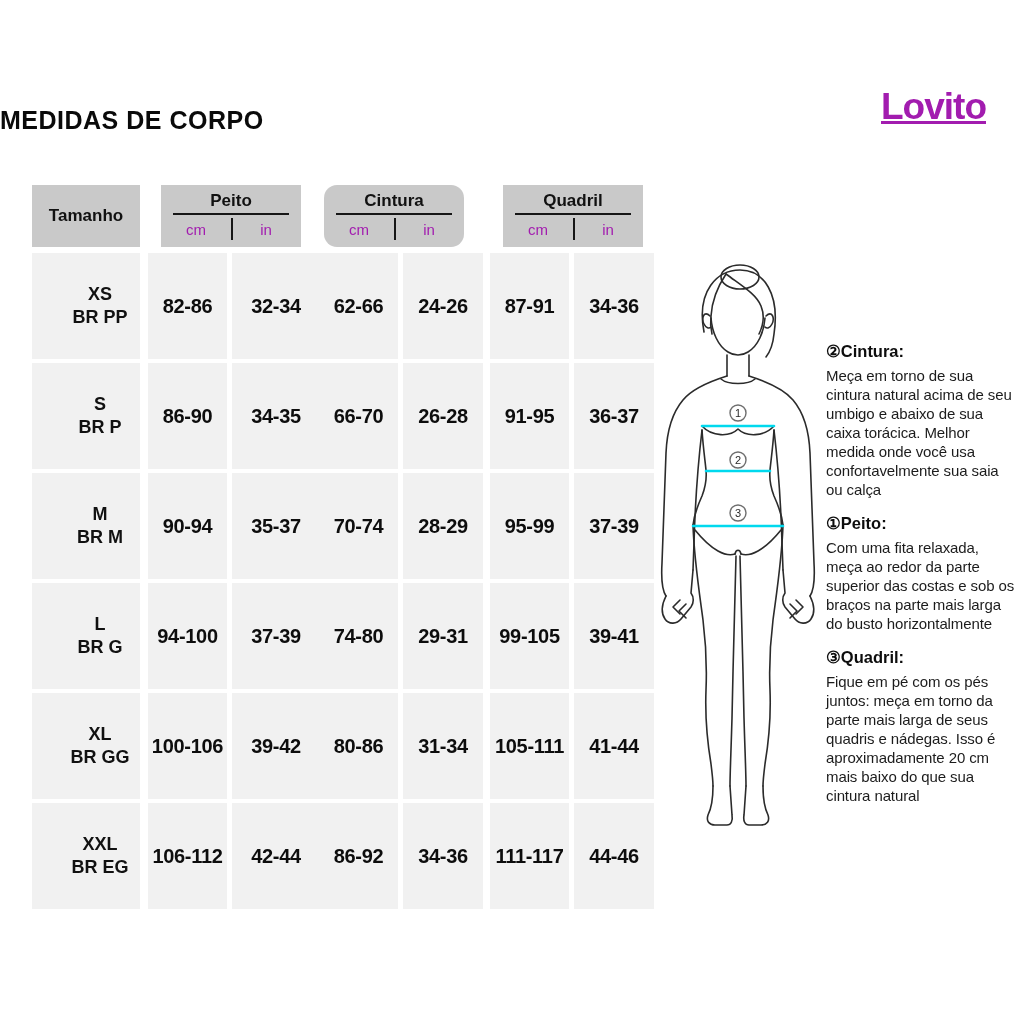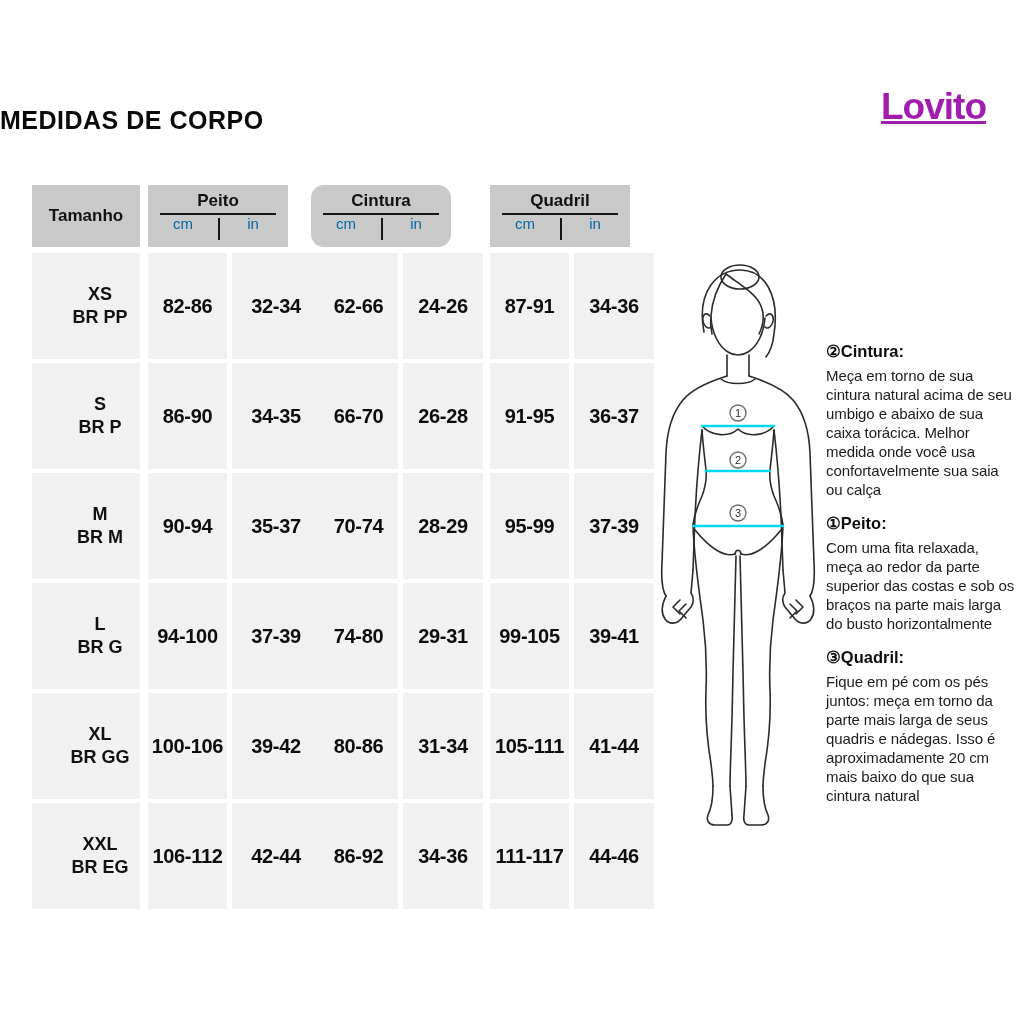--- a/index.html
+++ b/index.html
@@ -13,25 +13,25 @@
   .logo{
     position:absolute; top:86px; right:38px;
     font-size:37px; font-weight:800; letter-spacing:-1px; color:#a21caf;text-decoration:underline;
   }
 
   
   .size-table{ position:absolute; left:32px; top:185px; width:621px; height:725px; }
   .hbox{ position:absolute; top:0; height:62px; background:#c9c9c9; }
   .size-head{ left:0; width:108px; display:flex; align-items:center; justify-content:center;
     font-weight:700; font-size:17px; }
-  .ghead{ width:140px; text-align:center; }
+  .ghead{ width:140px; text-align:center;margin-left:13px; }
   .g0{ left:116px; } .g1{ left:279px;border-radius:13px; } .g2{ left:458px; }
   .glabel{ font-size:17px; font-weight:700; margin-top:6px; }
   .gline{ height:2px; background:#161616; margin:2px 12px 0; }
-  .gunits{ position:relative; display:flex; height:28px; font-size:15px; color:#0369a1; }
+  .gunits{ position:relative; display:flex; height:28px; align-items:center; font-size:15px; color:#a21caf; }
   .gunits .u{ flex:1; }
   .vdiv{ position:absolute; left:50%; top:3px; width:2px; height:22px; background:#161616; }
 
   .row{ position:absolute; left:0; width:621px; height:106px; }
   .r0{top:68px} .r1{top:178px} .r2{top:288px} .r3{top:398px} .r4{top:508px} .r5{top:618px}
   .cell{ position:absolute; top:0; height:106px; background:#f1f1f1;
     display:flex; align-items:center; justify-content:center; }
   .size-cell{ left:0; width:108px; flex-direction:column; font-weight:700; font-size:18px; line-height:23px;padding-left:28px; }
   .v{ font-weight:700; font-size:20px; letter-spacing:-.3px; color:#0d0d0d; }
   .c0{left:116px;width:79px} .c1{left:200px;width:88px}

